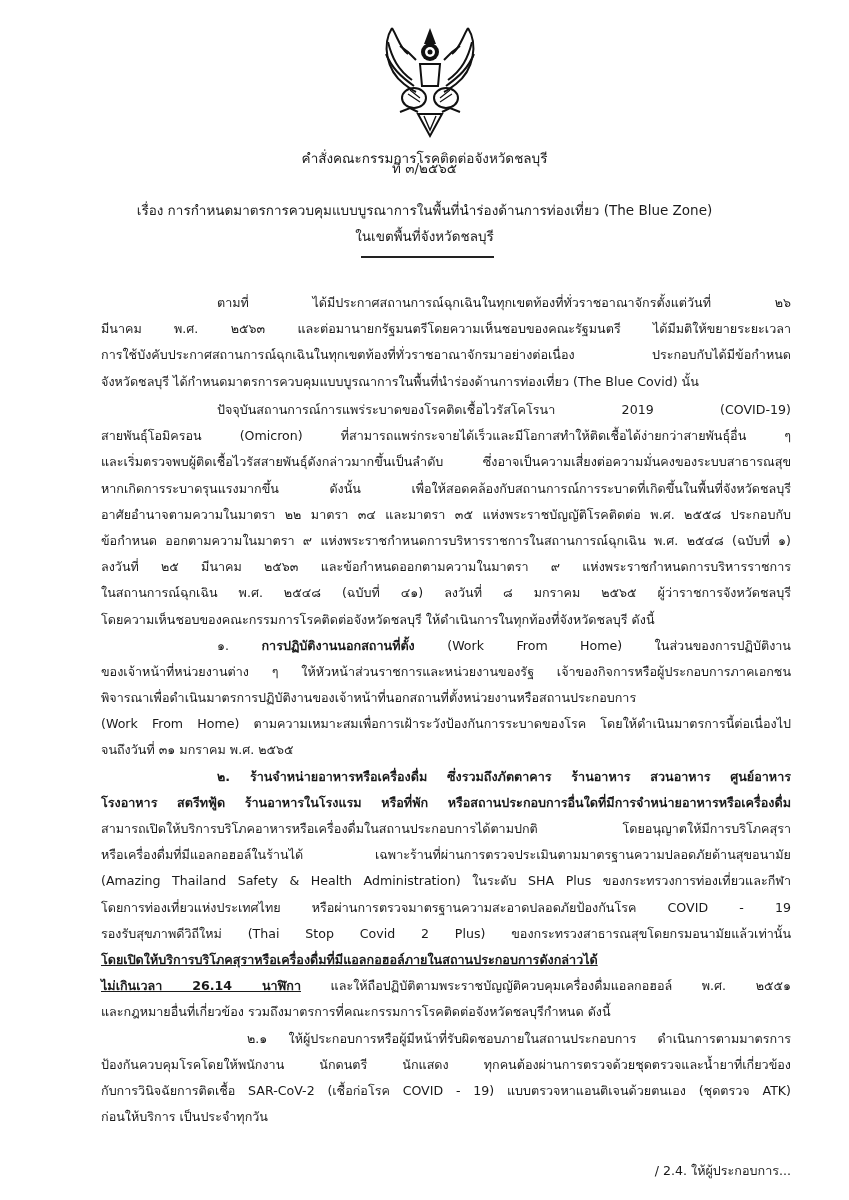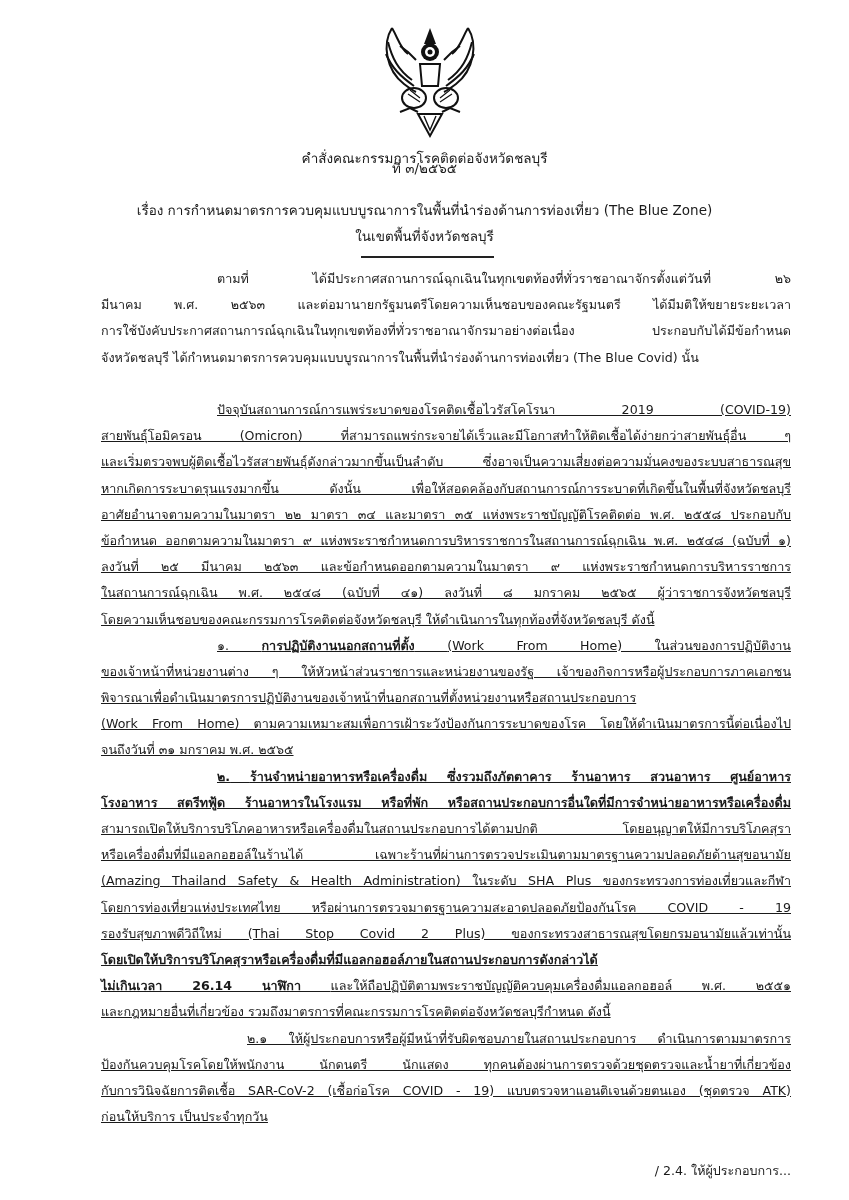--- a/index.html
+++ b/index.html
@@ -113,28 +113,28 @@
     <path d="M40 90 L52 112 L64 90 Z" fill="none" stroke="#111" stroke-width="2"></path>
     <path d="M46 92 L52 106 L58 92" stroke="#111" stroke-width="1.4" fill="none"></path>
   </svg>
 
   <div class="header-line" style="top:148px;">คำสั่งคณะกรรมการโรคติดต่อจังหวัดชลบุรี</div>
   <div class="header-line" style="top:158px;">ที่  ๓/๒๕๖๕</div>
   <div class="header-line" style="top:226px;">ในเขตพื้นที่จังหวัดชลบุรี</div>
   <div class="header-line" style="top:200px;">เรื่อง  การกำหนดมาตรการควบคุมแบบบูรณาการในพื้นที่นำร่องด้านการท่องเที่ยว (The Blue Zone)</div>
   <div class="divider"></div>
 
-  <div class="body-text" style="top:266px;">
+  <div class="body-text" style="top:290px;">
     <span class="line indent1">ตามที่ ได้มีประกาศสถานการณ์ฉุกเฉินในทุกเขตท้องที่ทั่วราชอาณาจักรตั้งแต่วันที่ ๒๖</span>
     <span class="line">มีนาคม พ.ศ. ๒๕๖๓ และต่อมานายกรัฐมนตรีโดยความเห็นชอบของคณะรัฐมนตรี ได้มีมติให้ขยายระยะเวลา</span>
     <span class="line">การใช้บังคับประกาศสถานการณ์ฉุกเฉินในทุกเขตท้องที่ทั่วราชอาณาจักรมาอย่างต่อเนื่อง ประกอบกับได้มีข้อกำหนด</span>
     <span class="line last">จังหวัดชลบุรี ได้กำหนดมาตรการควบคุมแบบบูรณาการในพื้นที่นำร่องด้านการท่องเที่ยว (The Blue Covid) นั้น</span>
   </div>
 
-  <div class="body-text" style="top:397px;text-decoration:underline;">
+  <div class="body-text" style="top:397px;">
     <span class="line indent1">ปัจจุบันสถานการณ์การแพร่ระบาดของโรคติดเชื้อไวรัสโคโรนา 2019 (COVID-19)</span>
     <span class="line">สายพันธุ์โอมิครอน (Omicron) ที่สามารถแพร่กระจายได้เร็วและมีโอกาสทำให้ติดเชื้อได้ง่ายกว่าสายพันธุ์อื่น ๆ</span>
     <span class="line">และเริ่มตรวจพบผู้ติดเชื้อไวรัสสายพันธุ์ดังกล่าวมากขึ้นเป็นลำดับ ซึ่งอาจเป็นความเสี่ยงต่อความมั่นคงของระบบสาธารณสุข</span>
     <span class="line">หากเกิดการระบาดรุนแรงมากขึ้น ดังนั้น เพื่อให้สอดคล้องกับสถานการณ์การระบาดที่เกิดขึ้นในพื้นที่จังหวัดชลบุรี</span>
     <span class="line">อาศัยอำนาจตามความในมาตรา ๒๒ มาตรา ๓๔ และมาตรา ๓๕ แห่งพระราชบัญญัติโรคติดต่อ พ.ศ. ๒๕๕๘ ประกอบกับ</span>
     <span class="line">ข้อกำหนด ออกตามความในมาตรา ๙ แห่งพระราชกำหนดการบริหารราชการในสถานการณ์ฉุกเฉิน พ.ศ. ๒๕๔๘ (ฉบับที่ ๑)</span>
     <span class="line">ลงวันที่ ๒๕ มีนาคม ๒๕๖๓ และข้อกำหนดออกตามความในมาตรา ๙ แห่งพระราชกำหนดการบริหารราชการ</span>
     <span class="line">ในสถานการณ์ฉุกเฉิน พ.ศ. ๒๕๔๘ (ฉบับที่ ๔๑) ลงวันที่ ๘ มกราคม ๒๕๖๕ ผู้ว่าราชการจังหวัดชลบุรี</span>
     <span class="line last">โดยความเห็นชอบของคณะกรรมการโรคติดต่อจังหวัดชลบุรี ให้ดำเนินการในทุกท้องที่จังหวัดชลบุรี ดังนี้</span>
 

